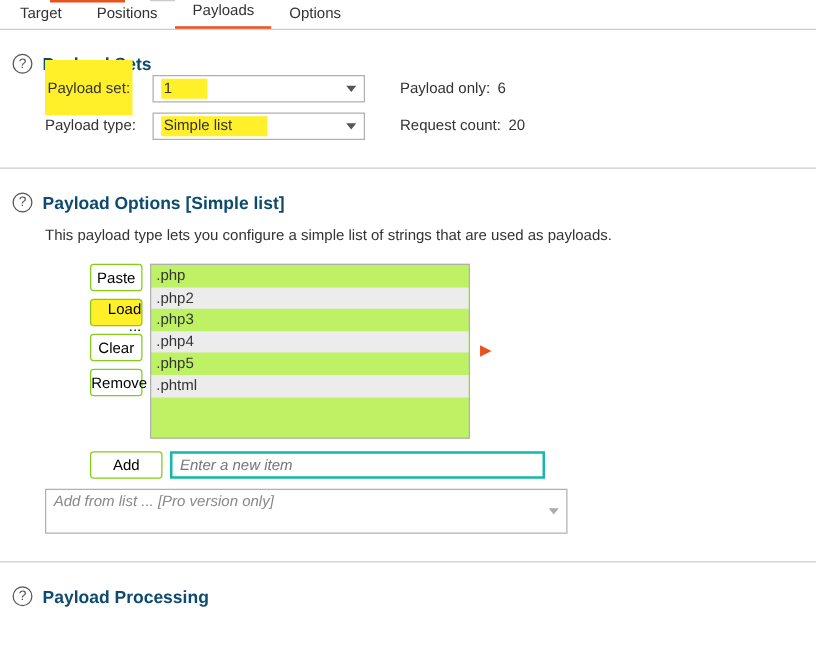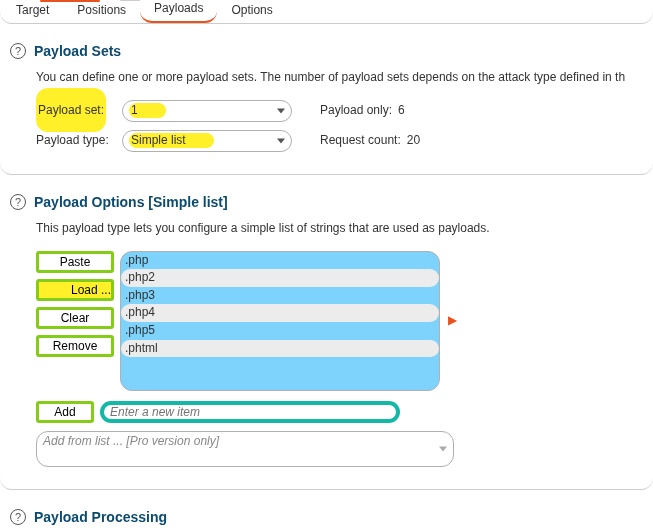--- a/index.html
+++ b/index.html
@@ -1,15 +1,15 @@
 <!DOCTYPE html>
 <html><head>
 <meta charset="utf-8">
 <style>
-  * { box-sizing: border-box; border-radius: 12px; }
+  * { box-sizing: border-box; }
   body {
     margin: 0;
     padding: 0;
     font-family: Arial, Helvetica, sans-serif;
     font-size: 12px;
     color: #333;
     background: #fff;
     width: 653px;
     line-height: 1.3;
   }
@@ -121,37 +121,38 @@
     gap: 6px;
   }
   .btn-col {
     display: flex;
     flex-direction: column;
     gap: 6px;
     width: 78px;
   }
   .btn {
     height: 22px;
-    border: 3px solid #84cc16;
+    border: 1px solid #84cc16;
     background: #fff;
     border-radius: 3px;
     font-size: 12px;
     font-family: inherit;
     cursor: pointer;
     padding: 0;
+    margin-left: 36px;
   }
   .btn.hl {
     background: #fff02a;
     text-align: right;
   }
   .list-box {
-    width: 320px;
+    width: 256px;
     height: 140px;
     border: 1px solid #b0b0b0;
-    background: #7dd3fc;
+    background: #bef264;
     overflow: hidden;
   }
   .list-row {
     padding: 1px 4px;
     font-size: 12px;
   }
   .list-row:nth-child(even) { background: #ececec; }
   .arrow-right {
     align-self: center;
     color: #e8521d;
@@ -160,21 +161,21 @@
   }
   .add-row {
     margin: 10px 0 0 26px;
     display: flex;
     gap: 6px;
     align-items: center;
   }
   .new-item {
     width: 300px;
     height: 22px;
-    border: 4px solid #14b8a6;
+    border: 2px solid #14b8a6;
     padding: 2px 6px;
     font-size: 12px;
     font-family: inherit;
     color: #888;
     font-style: italic;
   }
   .pro-select {
     margin: 8px 0 8px 26px;
     width: 418px;
     height: 36px;
@@ -208,21 +209,20 @@
   <div class="tab">Positions</div>
   <div class="tab active">Payloads</div>
   <div class="tab">Options</div>
 </div>
 
 <div class="section">
   <div class="section-row">
     <span class="help-icon">?</span>
     <span class="section-title">Payload Sets</span>
   </div>
-  <div class="section-desc">You can define one or more payload sets. The number of payload sets depends on the attack type defined in th</div>
   <div class="form-rows">
     <div class="form-row">
       <span class="form-label"><span class="label-hl">Payload set:</span></span>
       <div class="combo">
         <span class="inner-hl">1</span>
       </div>
       <span class="count-label">Payload only:</span>
       <span class="count-value">6</span>
     </div>
     <div class="form-row">

